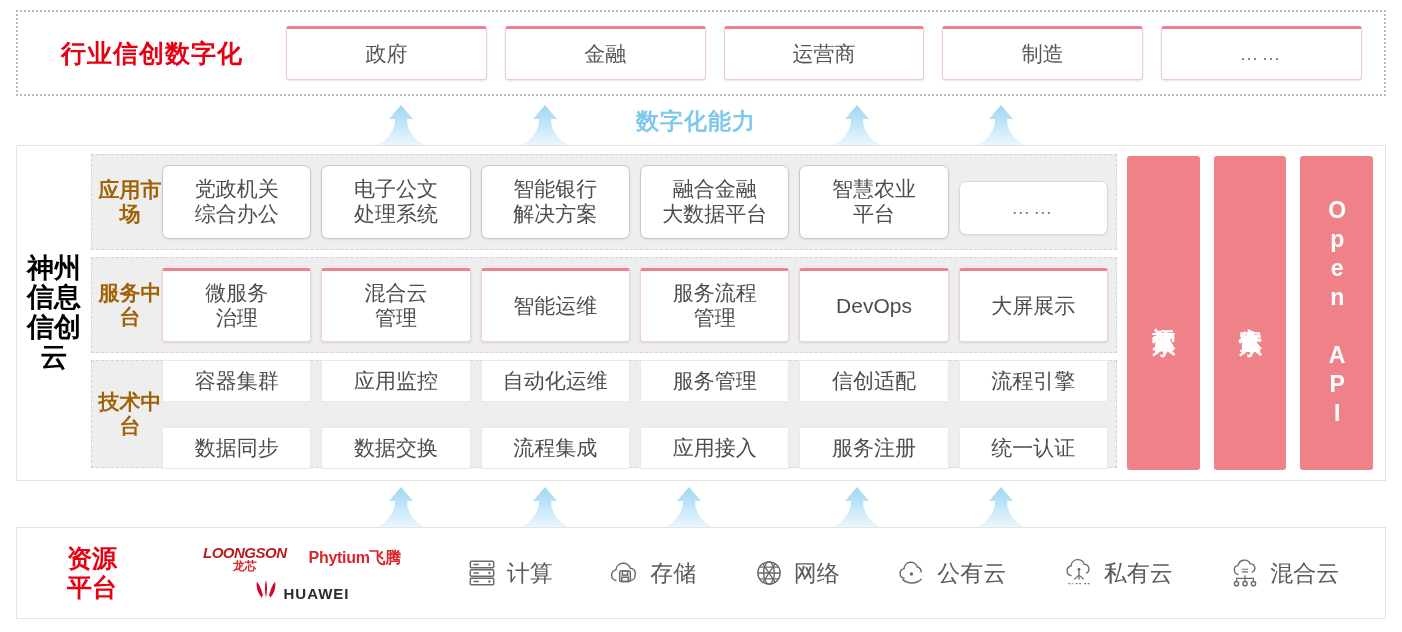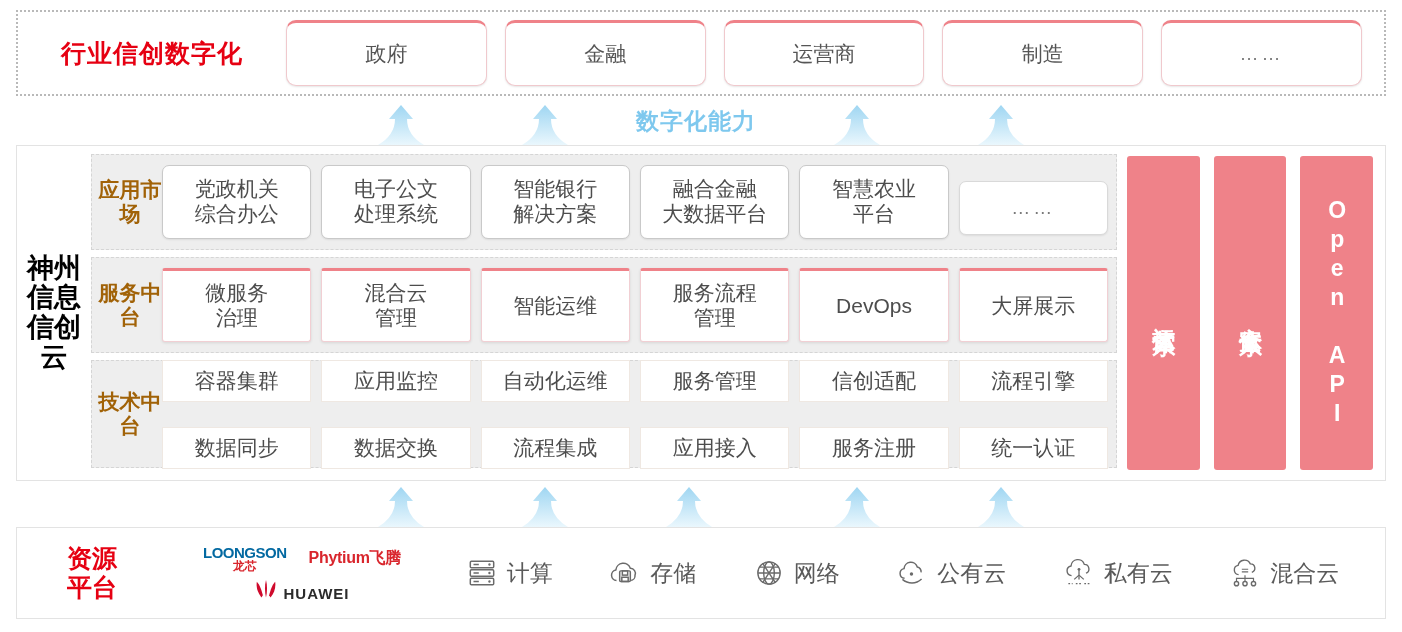--- a/index.html
+++ b/index.html
@@ -38,25 +38,25 @@
     flex: 0 0 auto;
   }
   .industry-cards {
     display: flex;
     gap: 18px;
     flex: 1 1 auto;
     padding-right: 22px;
   }
   .industry-card {
     flex: 1 1 0;
-    height: 66px;
+    height: 54px;
     background: #ffffff;
     border: 1px solid #f0c9cd;
     border-top: 3px solid #ef8289;
-    border-radius: 10px;
+    border-radius: 3px;
     display: flex;
     align-items: center;
     justify-content: center;
     font-size: 21px;
     color: #555555;
     box-shadow: 0 1px 2px rgba(0,0,0,0.10);
     box-sizing: border-box;
   }
   .industry-card.dots { letter-spacing: 3px; color: #7a7a7a; font-size: 19px; }
 
@@ -292,22 +292,22 @@
     flex-direction: column;
     align-items: center;
     justify-content: center;
     gap: 5px;
   }
   .vendor-row { display: flex; align-items: center; justify-content: center; gap: 22px; }
   .logo-loongson {
     display: flex; flex-direction: column; align-items: center; line-height: 1;
   }
   .logo-loongson .ls-en {
-    font-size: 15px; font-weight: bold; 
-    color: #0369a1; letter-spacing: -0.5px;
+    font-size: 15px; font-weight: bold; font-style: italic;
+    color: #b91c1c; letter-spacing: -0.5px;
   }
   .logo-loongson .ls-cn { font-size: 12px; font-weight: bold; color: #d9262d; }
   .logo-phytium {
     font-size: 16px; font-weight: bold; color: #d9262d; letter-spacing: -0.3px;
   }
   .logo-huawei { display: flex; align-items: center; gap: 7px; }
   .logo-huawei .hw-mark { width: 22px; height: 18px; }
   .logo-huawei .hw-text { font-size: 15px; font-weight: bold; color: #2b2b2b; letter-spacing: 1px; margin-top: 8px; }
 
   #resource-items {

